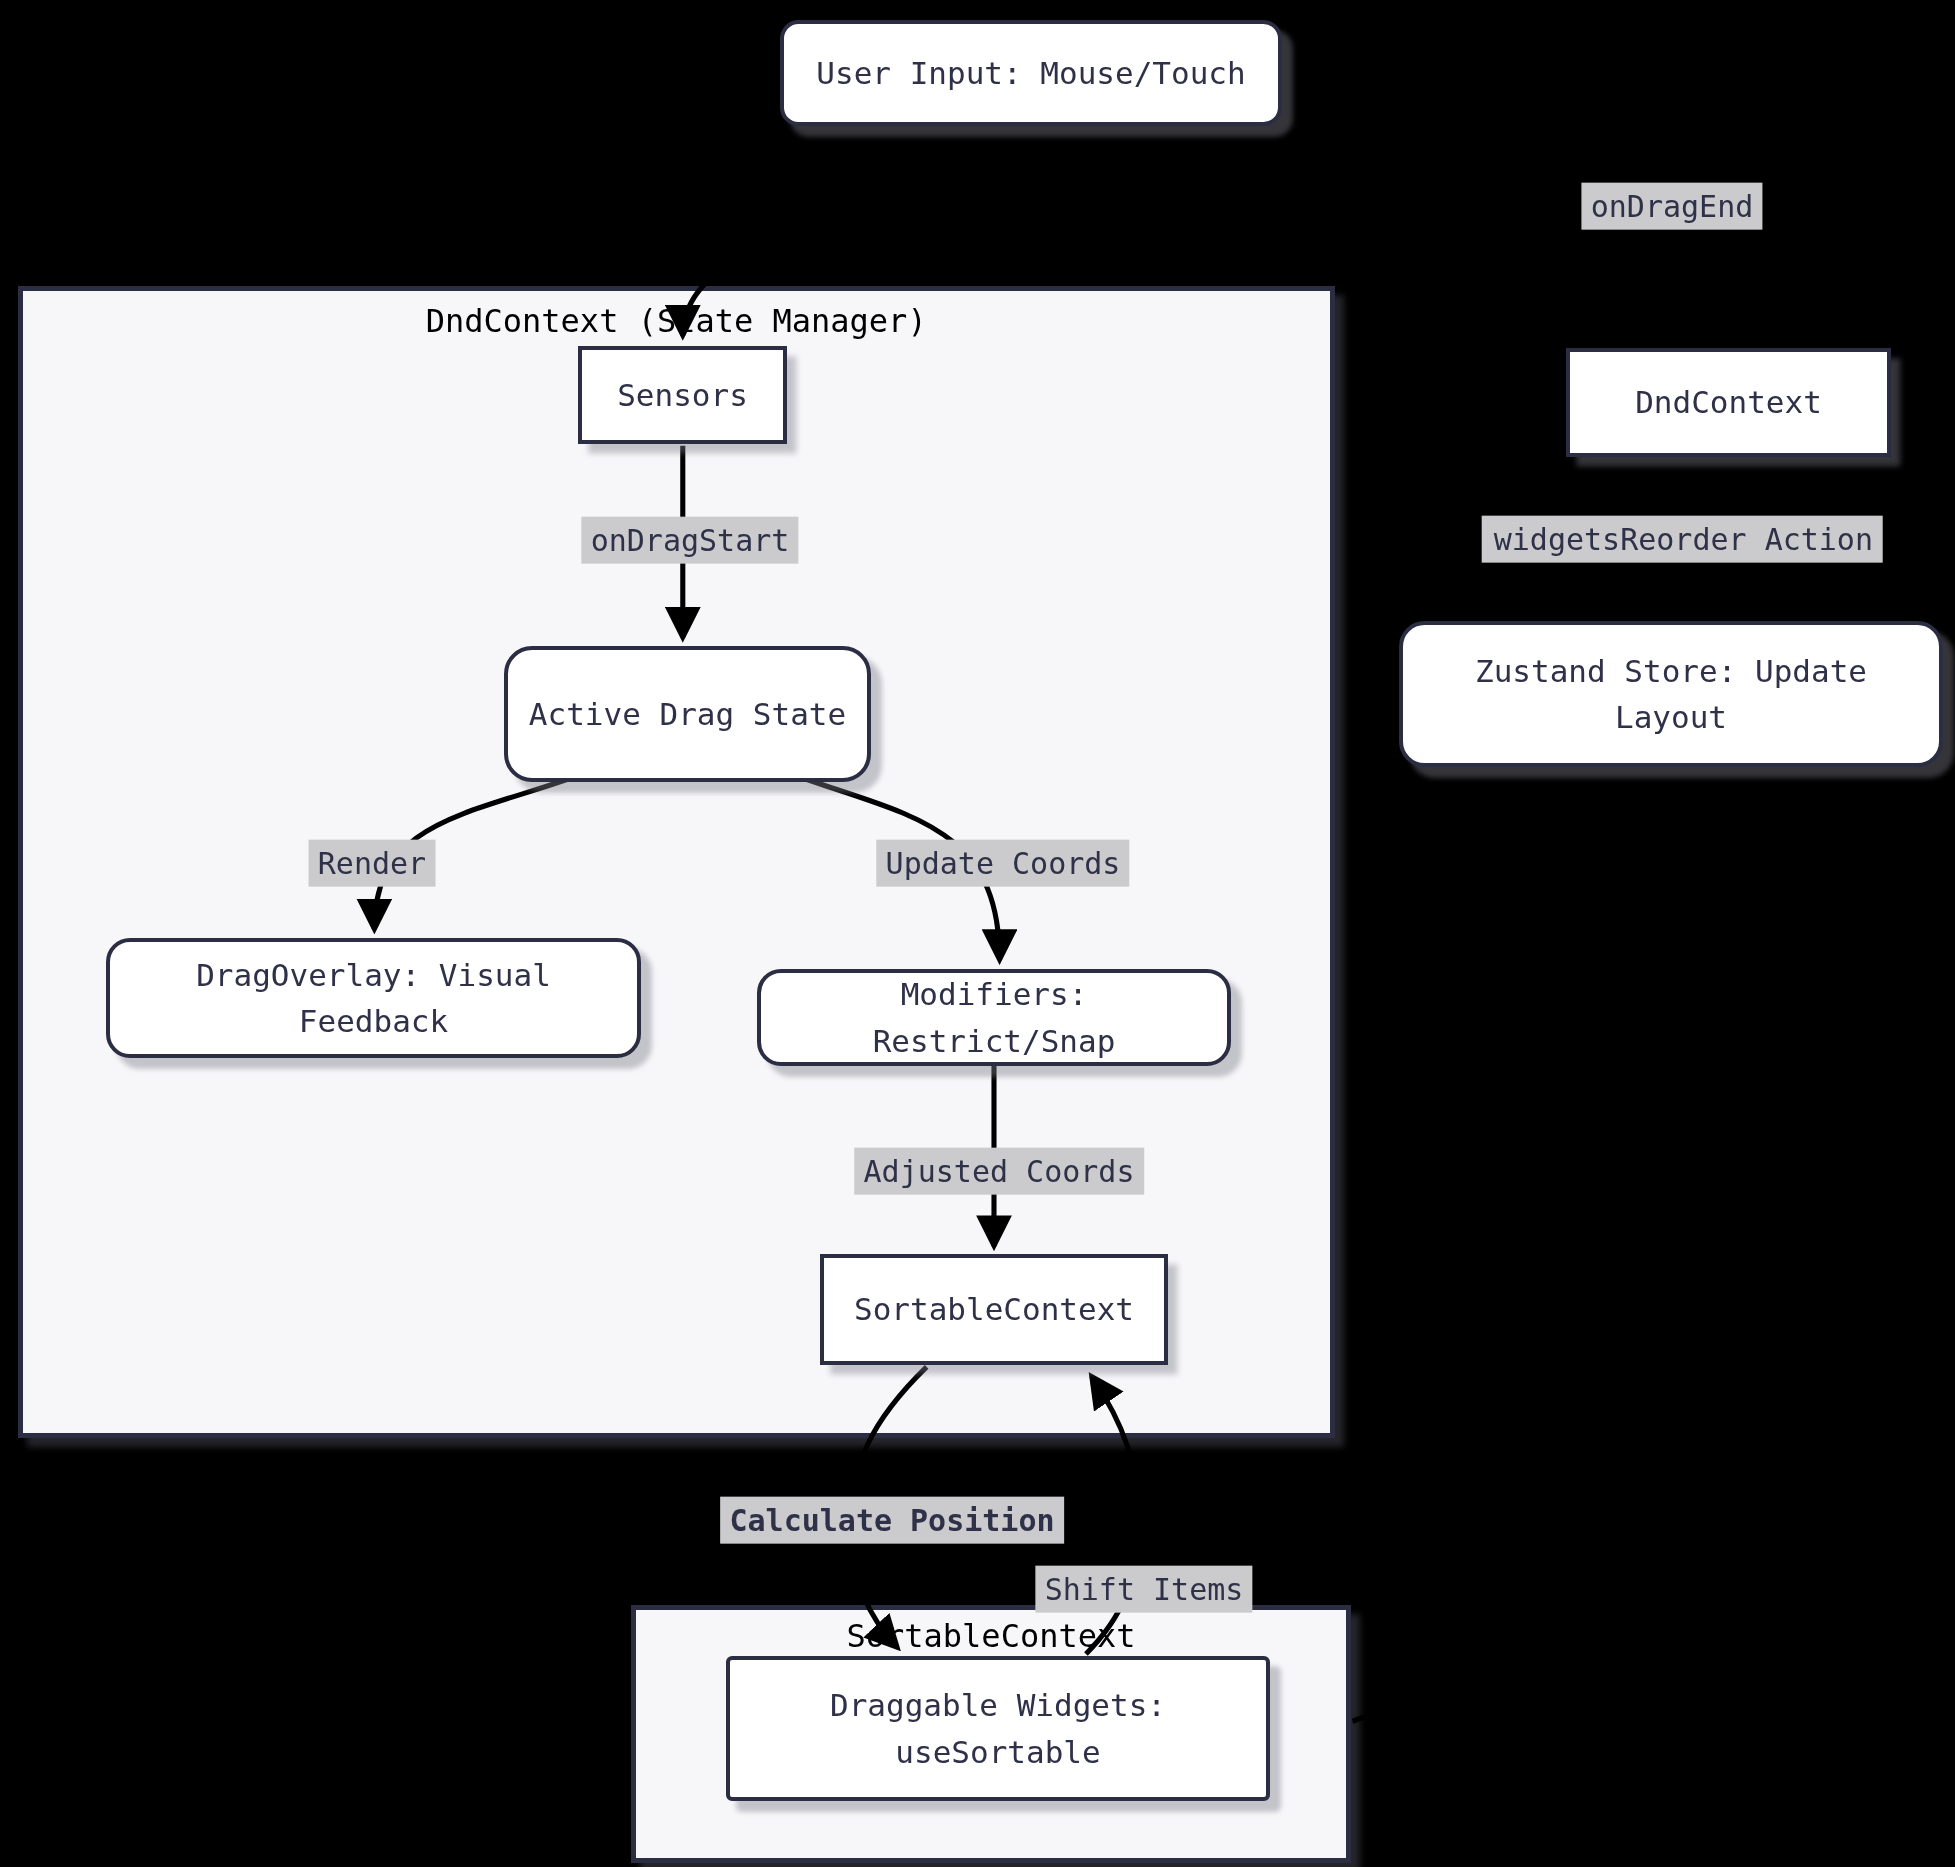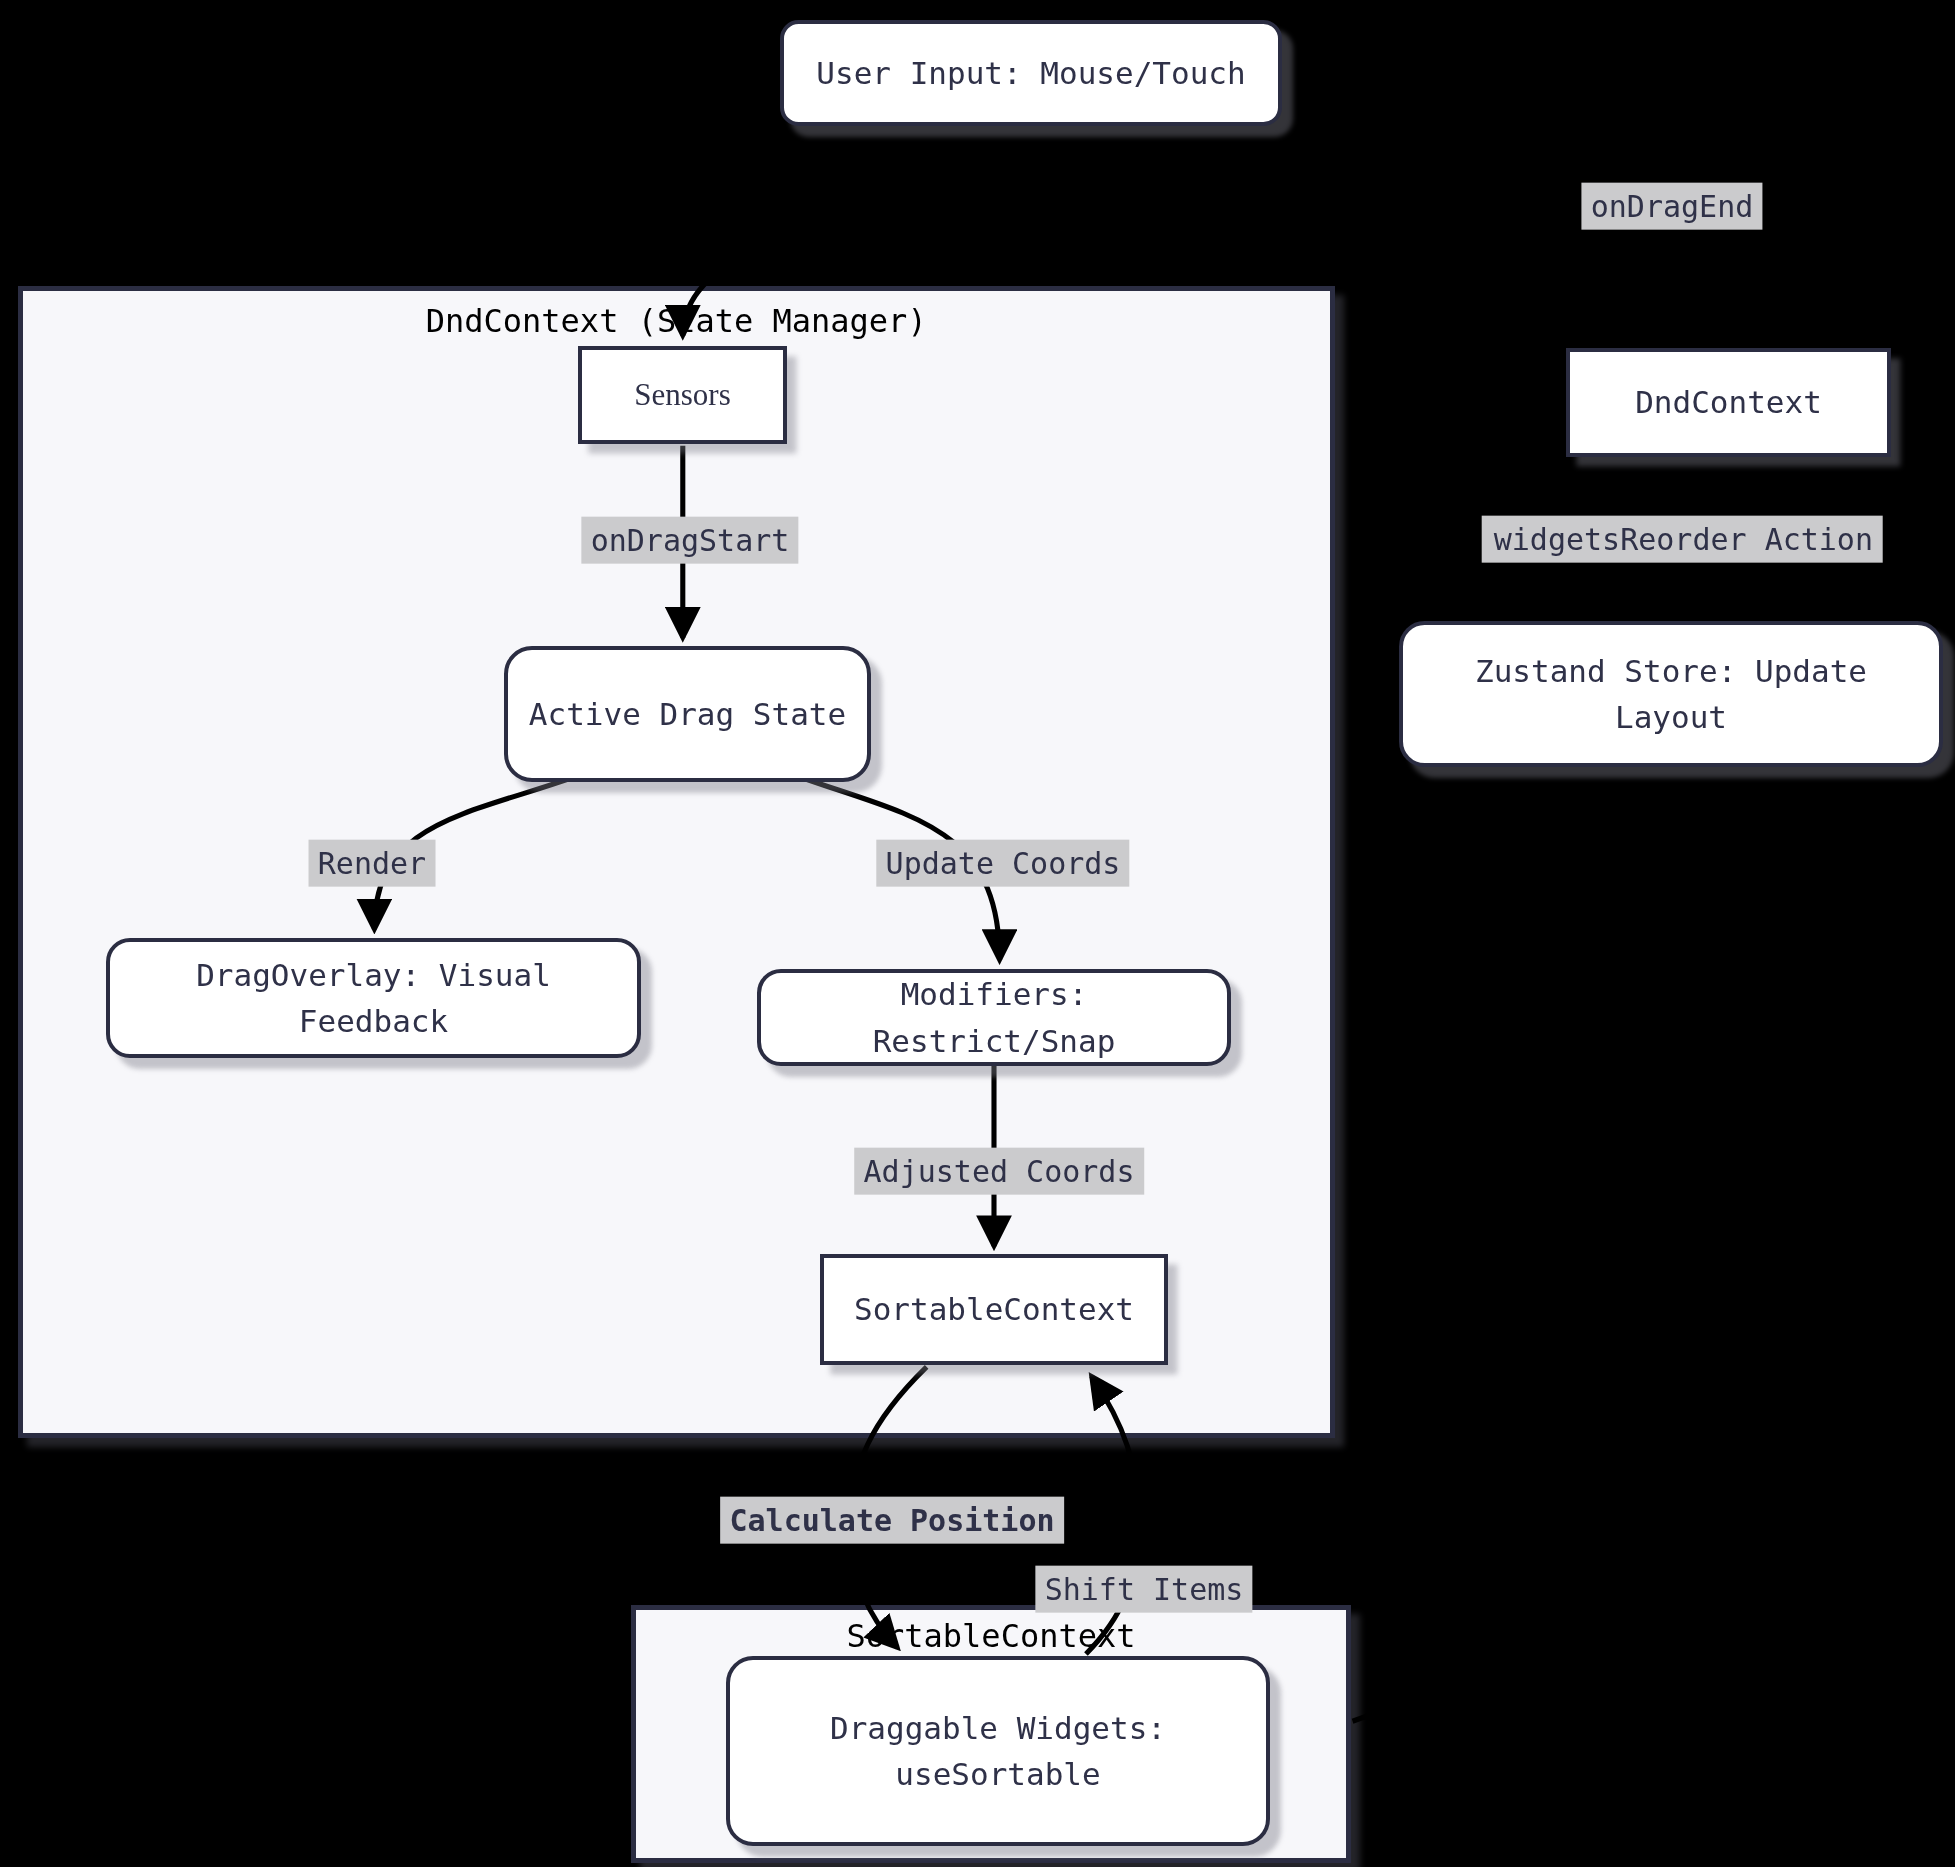--- a/index.html
+++ b/index.html
@@ -82,41 +82,41 @@
 <div class="elabel" style="left:999px; top:1171px;">Adjusted Coords</div>
 <div class="elabel" style="left:892px; top:1520px;font-weight:bold;">Calculate Position</div>
 <div class="elabel" style="left:1144px; top:1589px;">Shift Items</div>
 <div class="elabel" style="left:1672px; top:206px;">onDragEnd</div>
 <div class="elabel" style="left:1682px; top:539px;padding-left:12px;">widgetsReorder Action</div>
 
 <div class="node" style="left:780px; top:20.4px; width:502px; height:106px; border-radius:18.6px;">
   <span>User Input: Mouse/Touch</span>
 </div>
 
-<div class="node" style="left:578px; top:346px; width:209px; height:98px; border-radius:0;font-family:Liberation Serif, serif;">
+<div class="node" style="left:578px; top:346px; width:209px; height:98px; border-radius:0;">
   <span>Sensors</span>
 </div>
 
 <div class="node" style="left:504px; top:646px; width:367px; height:136px; border-radius:28px;">
   <span>Active Drag State</span>
 </div>
 
 <div class="node" style="left:106px; top:938px; width:535px; height:120px; border-radius:24px;">
   <span>DragOverlay: Visual Feedback</span>
 </div>
 
 <div class="node" style="left:757px; top:969px; width:474px; height:97px; border-radius:24px;">
   <span>Modifiers: Restrict/Snap</span>
 </div>
 
 <div class="node" style="left:820px; top:1254px; width:348px; height:111px; border-radius:0;">
   <span>SortableContext</span>
 </div>
 
-<div class="node" style="left:726px; top:1656px; width:544px; height:190px; border-radius:27px;">
+<div class="node" style="left:726px; top:1656px; width:544px; height:145px; border-radius:6px;">
   <span>Draggable Widgets: useSortable</span>
 </div>
 
 <div class="node" style="left:1566px; top:348px; width:325px; height:109px; border-radius:0;">
   <span>DndContext</span>
 </div>
 
 <div class="node" style="left:1399px; top:621px; width:544px; height:146px; border-radius:25.6px;">
   <span>Zustand Store: Update Layout</span>
 </div>

